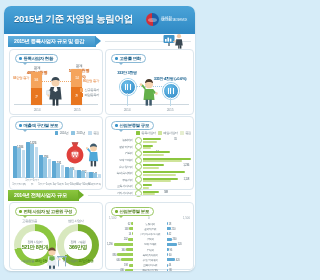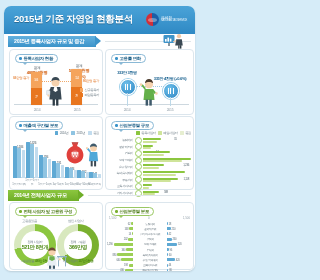--- a/index.html
+++ b/index.html
@@ -147,21 +147,21 @@
   .tick{position:absolute;font-size:2.9px;color:#97a5ae;}
   .sublabel{position:absolute;font-size:3.3px;color:#7b8a94;letter-spacing:-.3px;}
 </style>
 </head>
 <body>
 
 <div class="page">
  <div class="card">
 
   <div class="hdr">
-    <div class="hdr-title">2015년 기준 자영업 현황분석</div>
+    <div class="hdr-title">2015년 기준 자영업 농림어업</div>
     <div class="logo">
       <div class="taeguk"></div>
       <div class="logo-text">
         <div>국세청</div>
         <div style="font-size:2.6px">NATIONAL TAX SERVICE</div>
       </div>
     </div>
   </div>
 
   <div class="band blue" style="top:30px;width:183px;">

